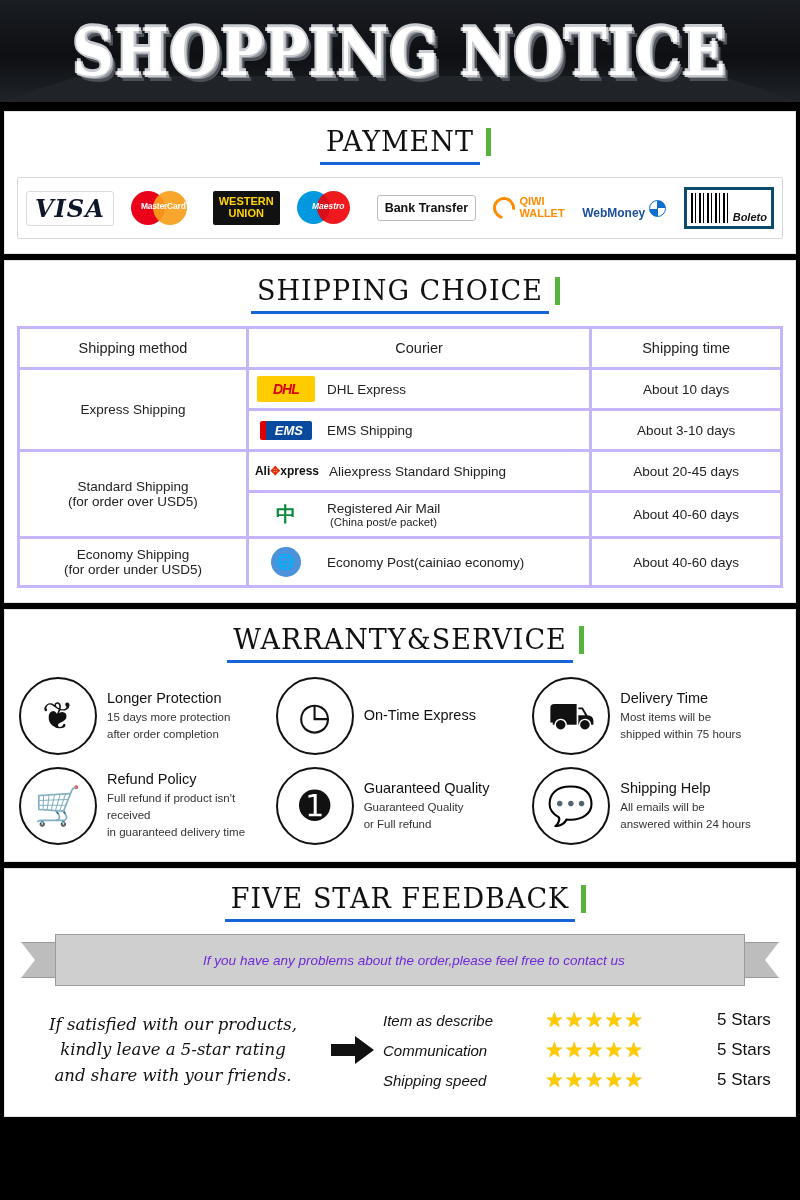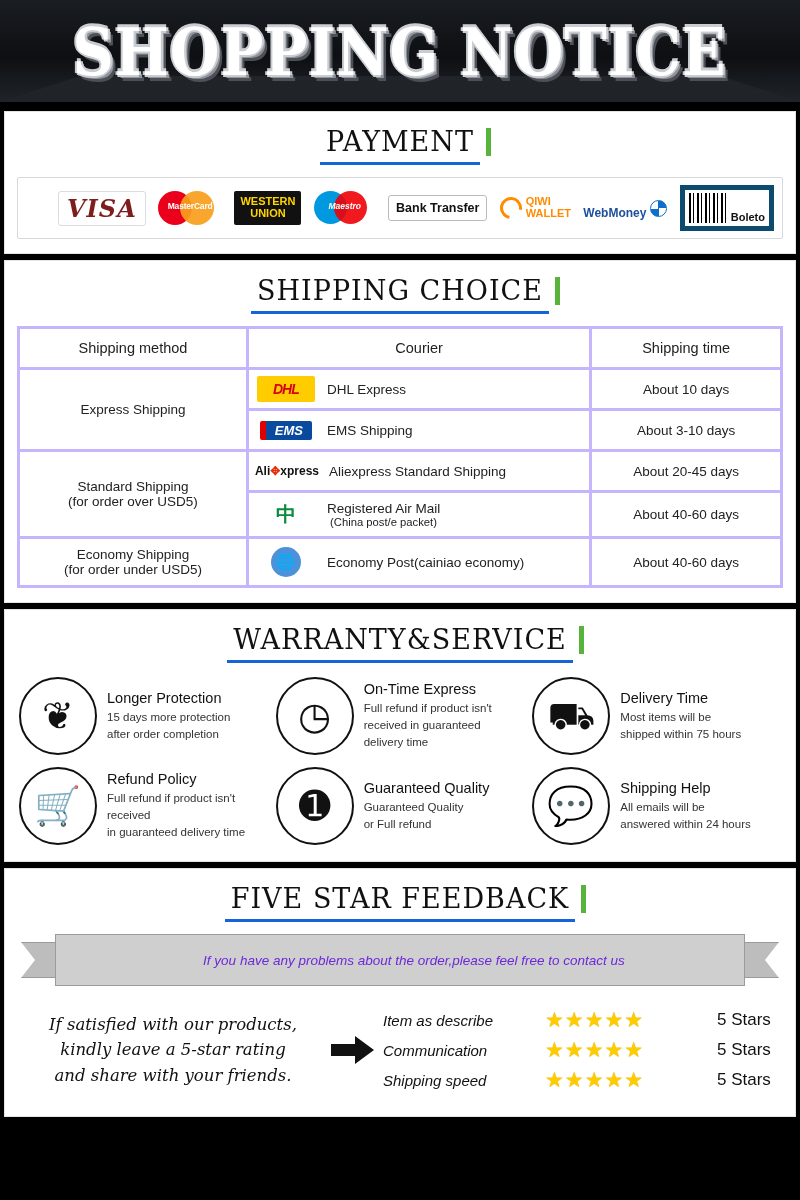--- a/index.html
+++ b/index.html
@@ -74,22 +74,22 @@
   .pay-box {
     border: 1px solid #d8d8d8;
     border-radius: 2px;
     padding: 10px 8px;
     display: flex; align-items: center; justify-content: space-between;
     gap: 4px;
   }
   .pay-item { flex: 0 0 auto; display:flex; align-items:center; justify-content:center; height: 40px; }
   .logo-visa {
     font-family: "DejaVu Serif", serif; font-style: italic; font-weight: bold;
-    font-size: 24px; color: #7f1d1d; letter-spacing: 1px;
-    border:1px solid #dcdcdc; padding: 2px 8px; border-radius:3px; background:#fff;margin-left:32px;
+    font-size: 24px; color: #0f172a; letter-spacing: 1px;
+    border:1px solid #dcdcdc; padding: 2px 8px; border-radius:3px; background:#fff;
   }
   .logo-mc { position: relative; width: 64px; height: 38px; }
   .logo-mc .c1, .logo-mc .c2 { position:absolute; top:2px; width:34px; height:34px; border-radius:50%; }
   .logo-mc .c1 { left:0; background:#eb001b; }
   .logo-mc .c2 { left:22px; background:#f79e1b; opacity:.92; }
   .logo-mc .txt {
     position:absolute; left:0; right:0; top:12px; text-align:center;
     font-size:8.5px; font-weight:bold; color:#fff; letter-spacing:-0.2px;
   }
   .logo-wu {
@@ -116,21 +116,21 @@
     border-bottom-color:transparent; transform: rotate(-35deg);
   }
   .logo-qiwi .t { font-size:11px; font-weight:bold; color:#ff8c00; line-height:1.05; }
   .logo-wm { display:flex; align-items:center; gap:4px; }
   .logo-wm .t { font-size:12px; font-weight:bold; color:#1c4f9c;margin-top:9px; }
   .logo-wm .dot {
     width:17px; height:17px; border-radius:50%;
     background: conic-gradient(#0e6fcb 0 25%, #ffffff 0 50%, #0e6fcb 0 75%, #ffffff 0);
     border:1px solid #0e6fcb;
   }
-  .logo-boleto { display:flex; align-items:flex-end; gap:2px; border:5px solid #0c4a6e; padding:3px 4px; }
+  .logo-boleto { display:flex; align-items:flex-end; gap:2px; border:3px solid #0c4a6e; padding:3px 4px;font-style:italic; }
   .logo-boleto .bars {
     width:40px; height:30px;
     background: repeating-linear-gradient(90deg,#000 0 2px,#fff 2px 4px,#000 4px 5px,#fff 5px 8px);
   }
   .logo-boleto .t { font-size:11px; font-weight:bold; color:#111; }
 
   
   table.ship {
     width: 100%;
     border-collapse: collapse;
@@ -379,23 +379,20 @@
         <div class="war-text">
           <div class="war-head">Longer Protection</div>
           <div class="war-sub" style="white-space:pre-line">15 days more protection
 after order completion</div>
         </div>
       </div>
       <div class="war-item">
         <div class="war-circle">◷</div>
         <div class="war-text">
           <div class="war-head">On-Time Express</div>
-          <div class="war-sub" style="white-space:pre-line">Full refund if product isn't
-received in guaranteed
-delivery time</div>
         </div>
       </div>
       <div class="war-item">
         <div class="war-circle">⛟</div>
         <div class="war-text">
           <div class="war-head">Delivery Time</div>
           <div class="war-sub" style="white-space:pre-line">Most items will be
 shipped within 75 hours</div>
         </div>
       </div>

